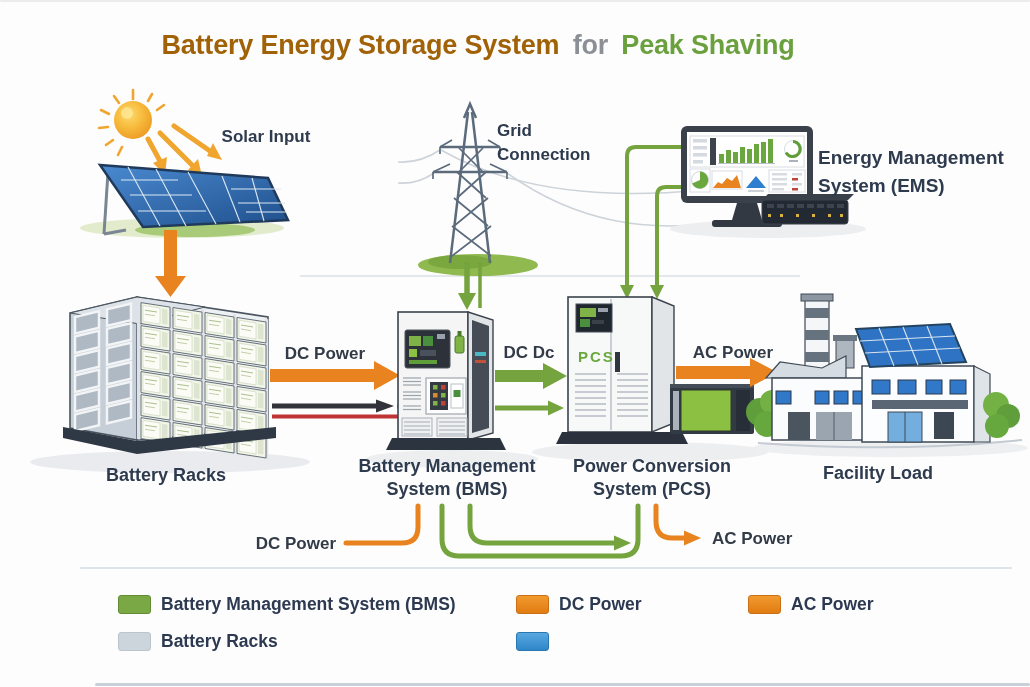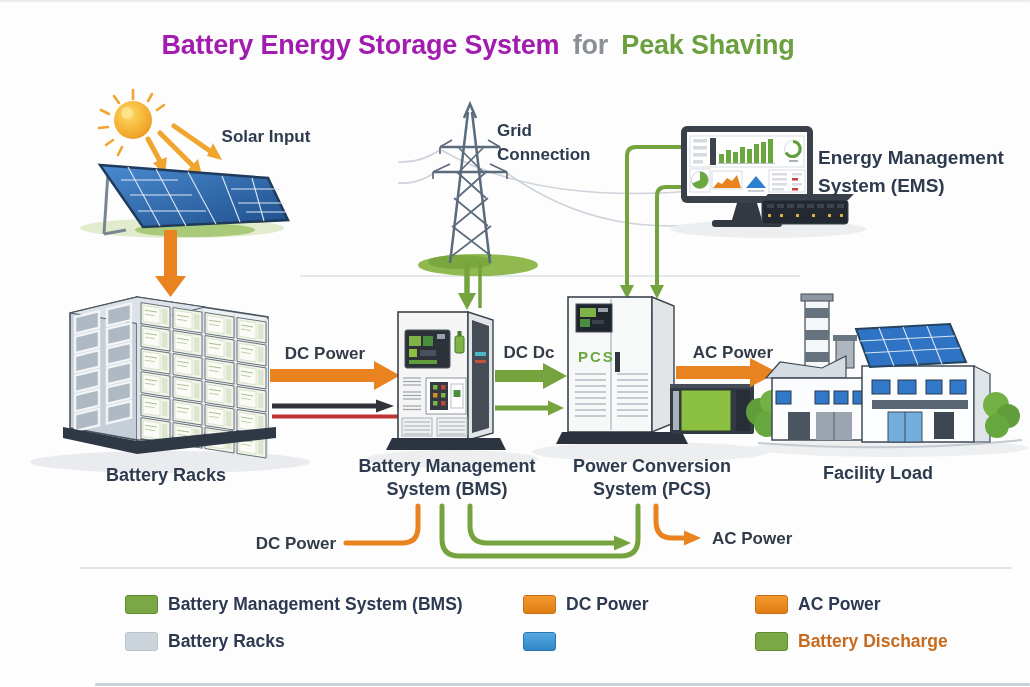--- a/index.html
+++ b/index.html
@@ -1,33 +1,33 @@
 <!DOCTYPE html>
 <html><head>
 <meta charset="utf-8">
 <style>
   html,body{margin:0;padding:0;background:#fff;}
   .canvas{position:relative;width:1030px;height:687px;background:#fdfdfd;overflow:hidden;
           font-family:"Liberation Sans",sans-serif;}
   .topline{position:absolute;top:0;left:0;width:1030px;height:2px;background:#ececec;border-radius:2px;}
   .title{position:absolute;top:30px;left:0;width:1030px;text-align:center;transform:translateX(-37px);
          font-size:27px;font-weight:bold;letter-spacing:-0.2px;white-space:nowrap;}
-  .title .t1{color:#a21caf;}
+  .title .t1{color:#a16207;}
   .title .t2{color:#8b9097;font-weight:bold;padding:0 6px;}
   .title .t3{color:#6ba03e;}
   svg{position:absolute;top:0;left:0;}
   svg text{font-family:"Liberation Sans",sans-serif;}
   .node-label{fill:#2e3b4e;font-size:18px;font-weight:bold;}
   .flow-label{fill:#323b47;font-size:17px;font-weight:bold;}
   .small-label{fill:#2e3b4e;font-size:17px;font-weight:bold;}
   .ems-label{fill:#2e3b4e;font-size:19px;font-weight:bold;}
   .pcs-tag{fill:#6aa83f;font-size:15px;font-weight:bold;letter-spacing:2px;}
   .divider{position:absolute;top:567px;left:80px;width:932px;height:2px;background:#dce3ea;border-radius:2px;}
   .bottomline{position:absolute;top:683px;left:95px;width:935px;height:2.5px;background:#c9d0d9;border-radius:3px;}
-  .legend{position:absolute;left:125px;top:586px;width:880px;display:grid;
+  .legend{position:absolute;left:118px;top:586px;width:880px;display:grid;
           grid-template-columns:398px 232px 1fr;grid-auto-rows:37px;align-items:center;}
   .legend-item{display:flex;align-items:center;gap:10px;font-size:17.5px;font-weight:bold;color:#2c3950;}
   .sw{width:31px;height:17px;border-radius:3px;flex:0 0 auto;}
   .sw-bms{background:#7aa845;border:1px solid #628c33;}
   .sw-dc,.sw-ac{background:linear-gradient(#f29a2e,#e07c12);border:1px solid #c96f15;}
   .sw-racks{background:#ccd5dc;border:1px solid #bbc5ce;}
   .sw-chg{background:linear-gradient(#58a8e0,#2f86c8);border:1px solid #2a76b2;}
   .sw-dis{background:#7aa845;border:1px solid #628c33;}
   .txt-dis{color:#c86a1e;}
 </style>
@@ -508,20 +508,16 @@
       <span class="sw sw-ac"></span>
       <span>AC Power</span>
     </div>
     <div class="legend-item">
       <span class="sw sw-racks"></span>
       <span>Battery Racks</span>
     </div>
     <div class="legend-item">
       <span class="sw sw-chg"></span>
     </div>
-    <div class="legend-item">
-      <span class="sw sw-dis"></span>
-      <span class="txt-dis">Battery Discharge</span>
-    </div>
   </div>
 
   <div class="bottomline"></div>
 </div>
 
 </body></html>

